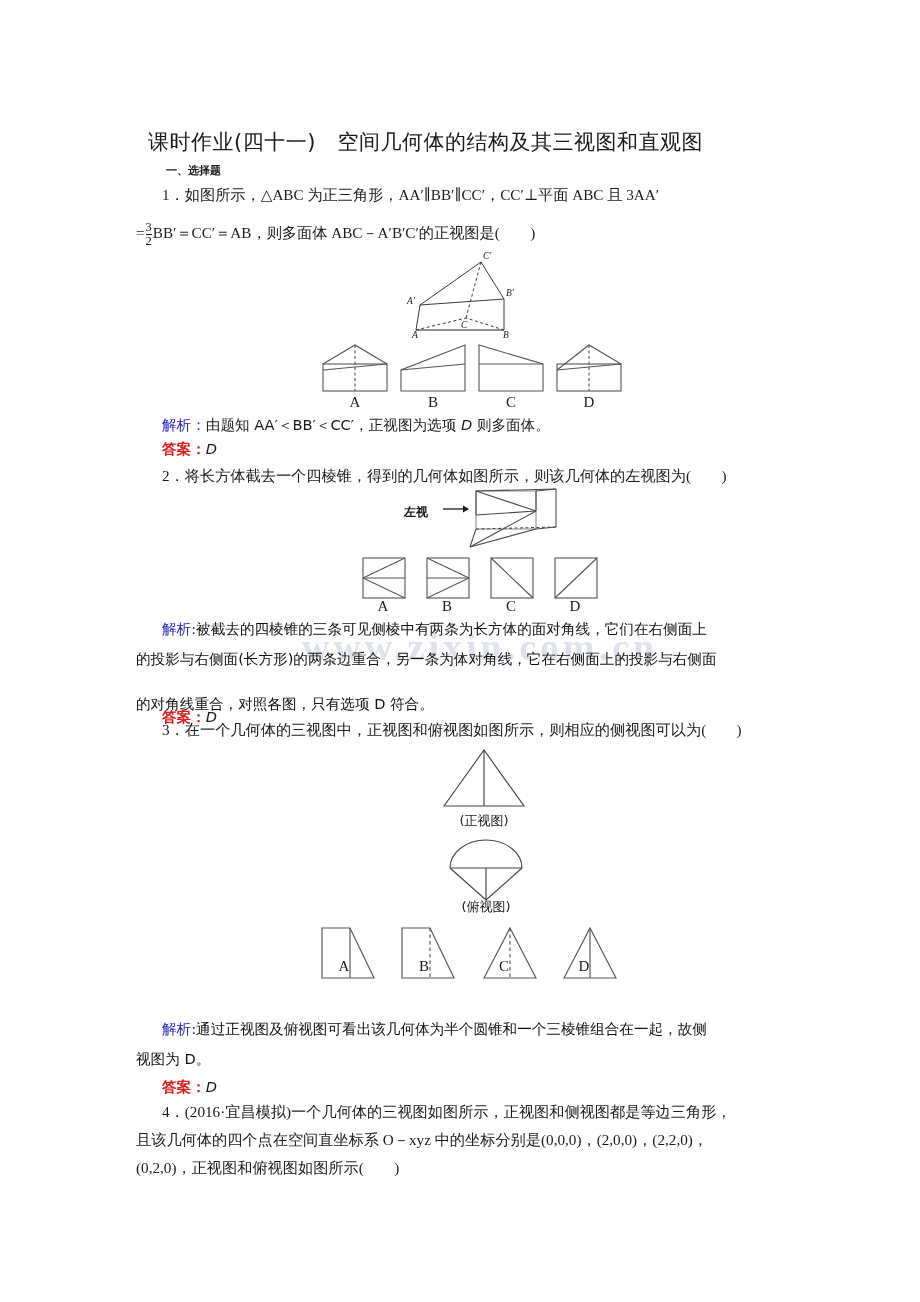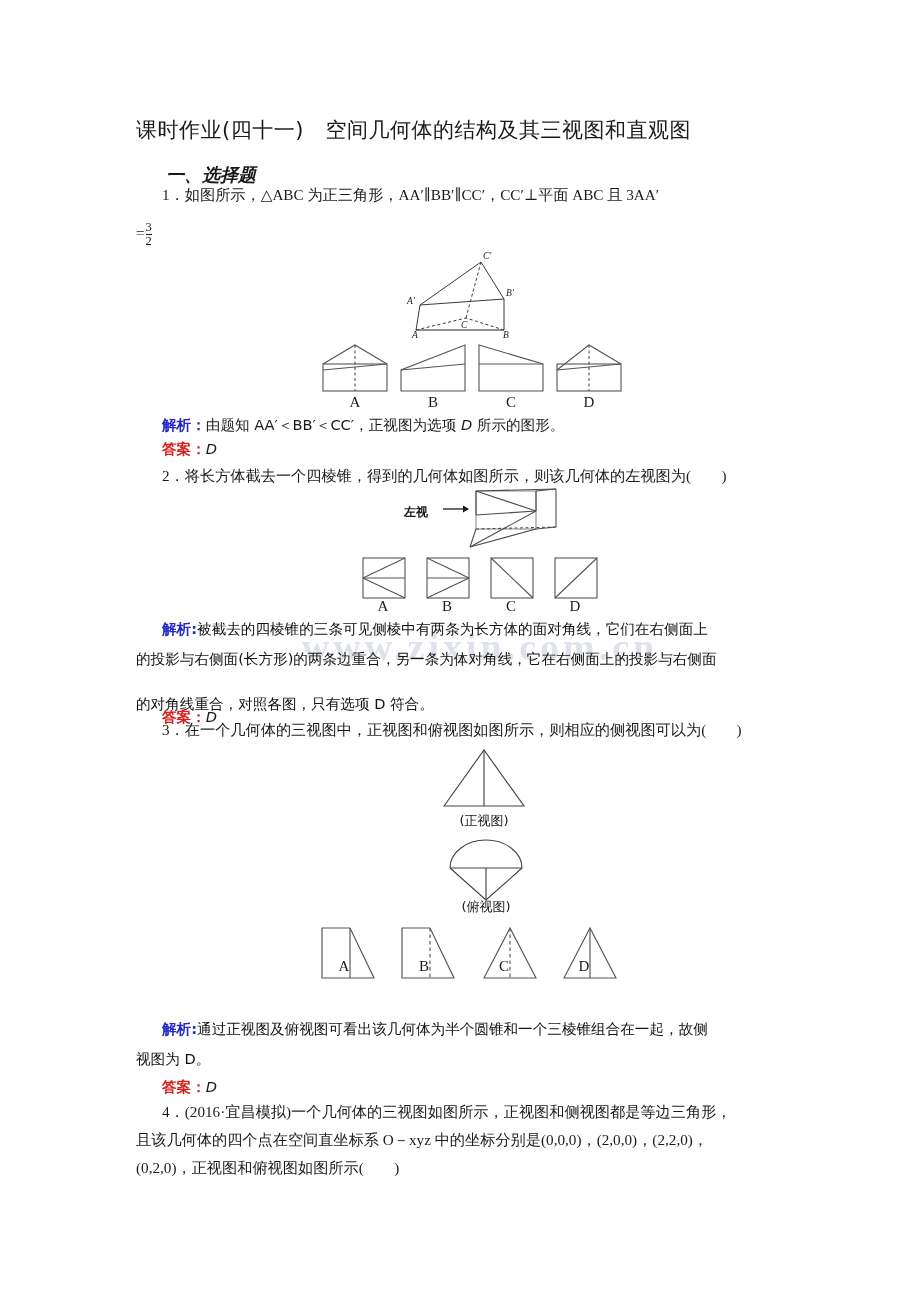--- a/index.html
+++ b/index.html
@@ -33,47 +33,46 @@
     pointer-events: none;
     user-select: none;
     z-index: 0;
     text-align: center;
   }
   .content { position: relative; z-index: 2; }
 
   h1.title {
     position: absolute;
     left: 136px; top: 116px;
-    margin: 0;
+    margin: 12px;
     font-size: 21px;
     font-weight: normal;
     font-family: "DejaVu Sans", "Liberation Sans", sans-serif;
     color: #1a1a1a;
     letter-spacing: 0.5px;
     white-space: nowrap;
   }
   .secthead {
     position: absolute;
     left: 166px; top: 163px;
-    font-size: 18px;
+    font-size: 11px;
     font-weight: bold;
     font-family: "DejaVu Sans", "Liberation Sans", sans-serif;
-    font-style: italic;
   }
 
   .ln {
     position: absolute;
     font-size: 15.2px;
     line-height: 1.0;
     white-space: nowrap;
     font-family: "Liberation Serif", "DejaVu Serif", serif;
   }
   .ln.cn { font-family: "DejaVu Sans", "Liberation Sans", sans-serif; font-size: 14.6px;}
   .mi { font-style: italic; }
-  .sol-label { color: #2326c8; font-weight: bold; font-family: "DejaVu Sans","Liberation Sans",sans-serif; }
+  .sol-label { color: #2326c8; font-weight: normal; font-family: "DejaVu Sans","Liberation Sans",sans-serif; }
   .ans-label { color: #d81f1f; font-weight: bold; font-family: "DejaVu Sans","Liberation Sans",sans-serif; }
   .blue-body { color: #111; font-family: "DejaVu Sans","Liberation Sans",sans-serif; font-size: 14.6px;}
 
   .frac {
     display: inline-block;
     vertical-align: middle;
     text-align: center;
     font-size: 12.5px;
     line-height: 1.0;
     position: relative;
@@ -121,21 +120,21 @@
 
   <div class="content">
 
     <h1 class="title">课时作业(四十一)　空间几何体的结构及其三视图和直观图</h1>
 
     <div class="secthead">一、选择题</div>
 
     <div class="ln" style="left:162px; top:187px;">1．如图所示，△ABC 为正三角形，AA′∥BB′∥CC′，CC′⊥平面 ABC 且 3AA′</div>
 
     <div class="ln" style="left:136px; top:222px;">
-      <span>=</span><span class="frac"><span class="num">3</span><span class="den">2</span></span>
+      <span>=</span><span class="frac"><span class="num">3</span><span class="den">2</span></span><span>BB′＝CC′＝AB，则多面体 ABC－A′B′C′的正视图是(　　)</span>
     </div>
 
     <div class="fig" style="left:398px; top:252px;">
       <svg width="150" height="85" viewBox="0 0 150 85">
         <g stroke="#3a3a3a" stroke-width="1" fill="none">
 
           <path d="M18,78 L106,78" stroke="#6a6a6a" stroke-width="1.6"></path>
           <path d="M18,78 L22,53"></path>
           <path d="M106,78 L106,47"></path>
 
@@ -195,21 +194,21 @@
           <rect x="1" y="22" width="64" height="27"></rect>
           <path d="M1,28 L33,3 L65,22"></path>
           <path d="M1,28 L65,22"></path>
           <path d="M33,3 L33,49" stroke-dasharray="3,2.5"></path>
         </g>
       </svg>
     </div>
     <div class="opt-label" style="left:556px; top:394px; width:66px;">D</div>
 
     <div class="ln cn" style="left:162px; top:418px;">
-      <span class="sol-label">解析：</span><span>由题知 AA′＜BB′＜CC′，正视图为选项 </span><span class="mi">D</span><span> 所示的图形。</span>
+      <span class="sol-label">解析：</span><span>由题知 AA′＜BB′＜CC′，正视图为选项 </span><span class="mi">D</span><span> 则多面体。</span>
     </div>
     <div class="ln cn" style="left:162px; top:442px;">
       <span class="ans-label">答案：</span><span class="mi">D</span>
     </div>
 
     <div class="ln" style="left:162px; top:468px;">2．将长方体截去一个四棱锥，得到的几何体如图所示，则该几何体的左视图为(　　)</div>
 
     <div class="zuoshi" style="left:404px; top:504px;">左视</div>
     <div class="fig" style="left:443px; top:503px;">
       <svg width="26" height="12" viewBox="0 0 26 12">

